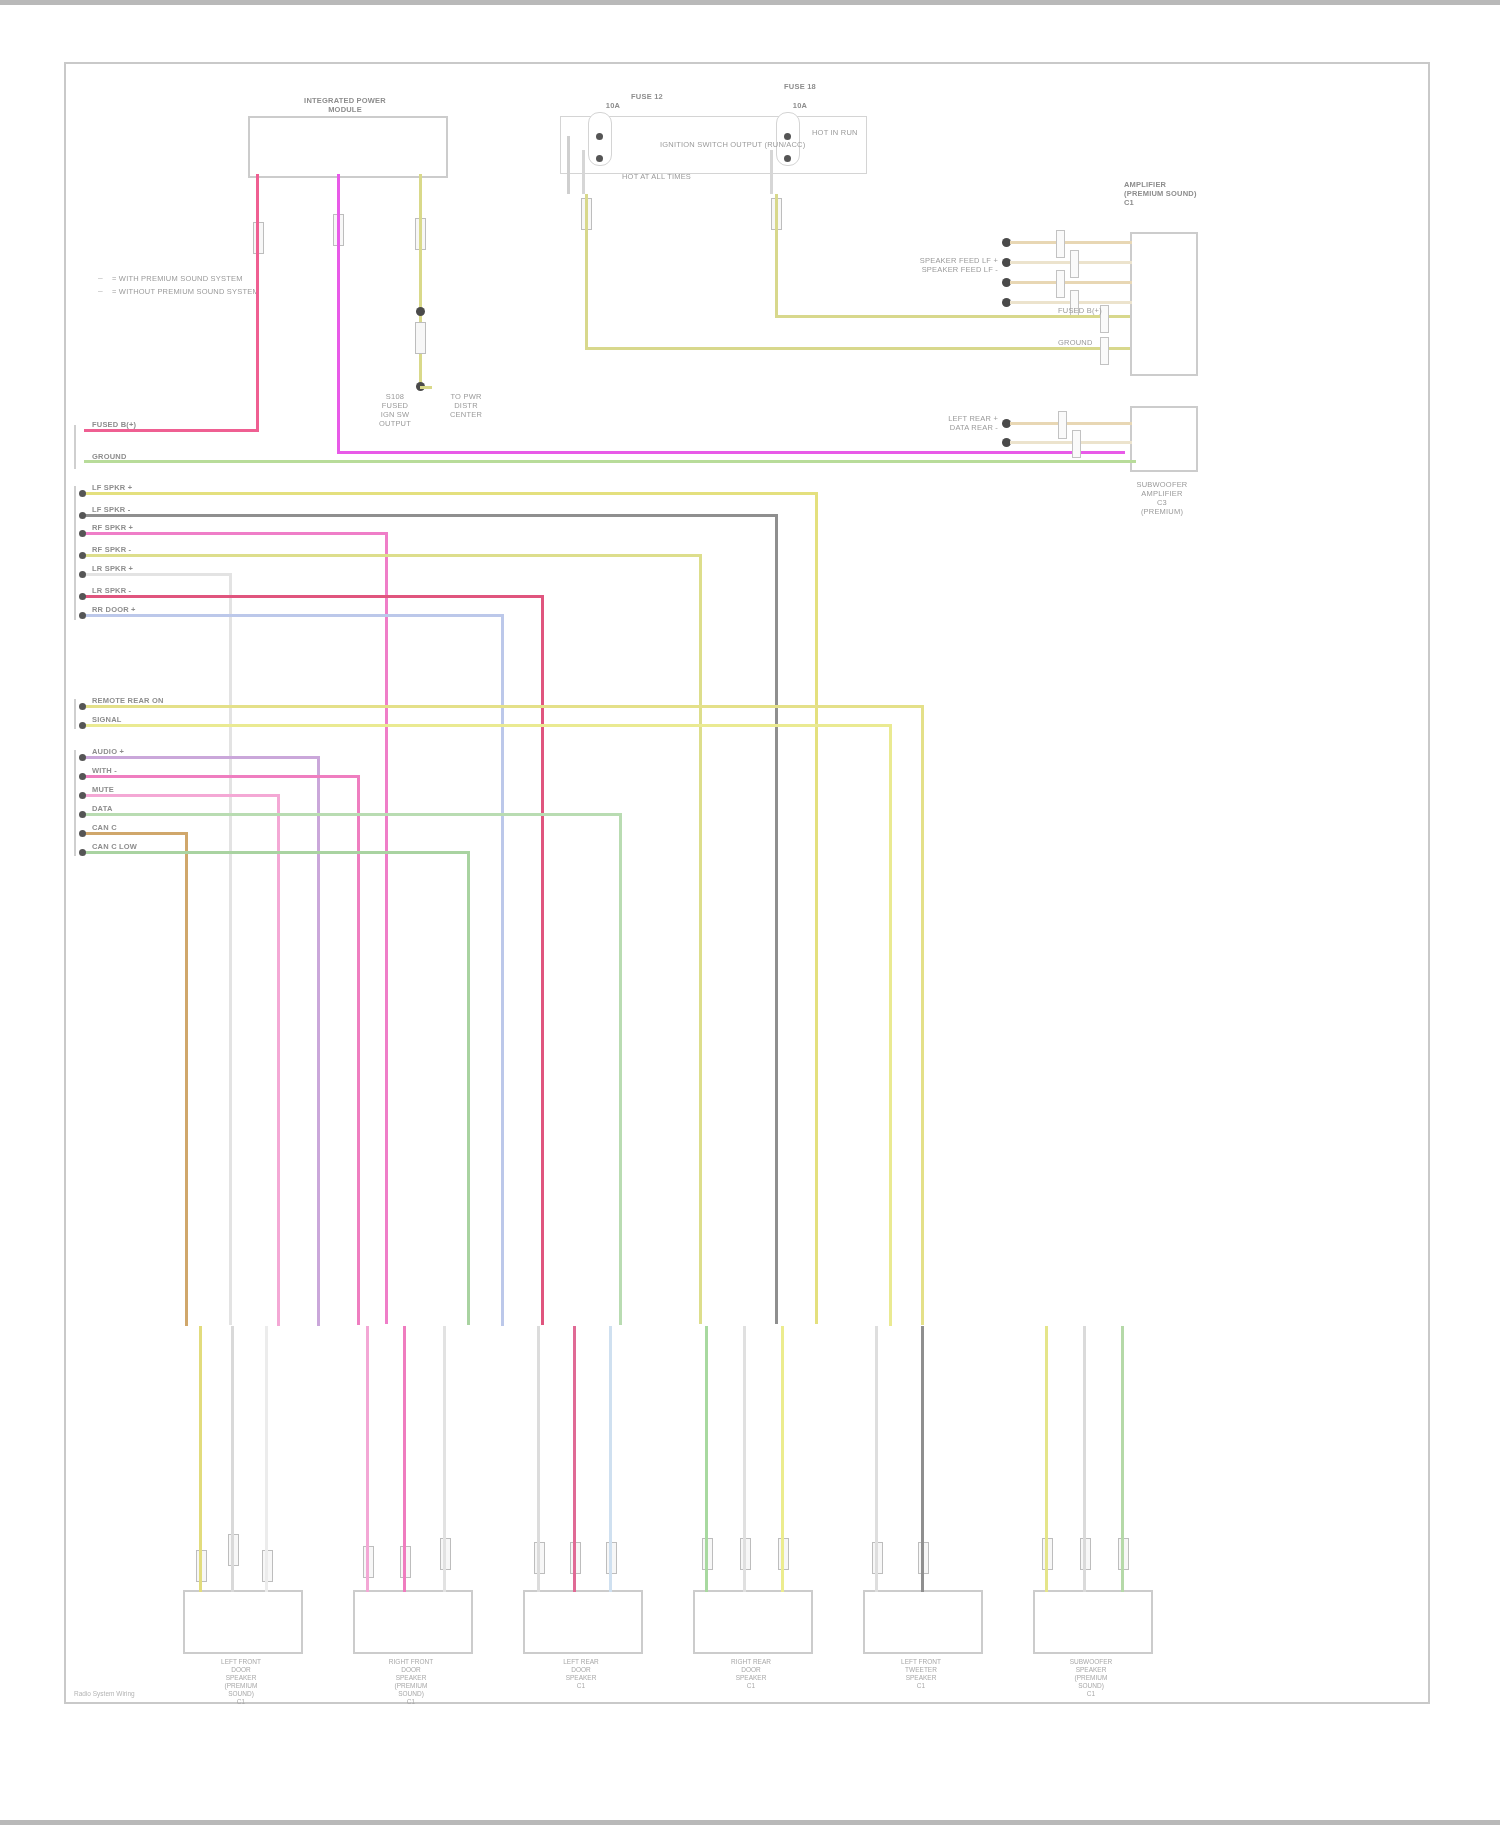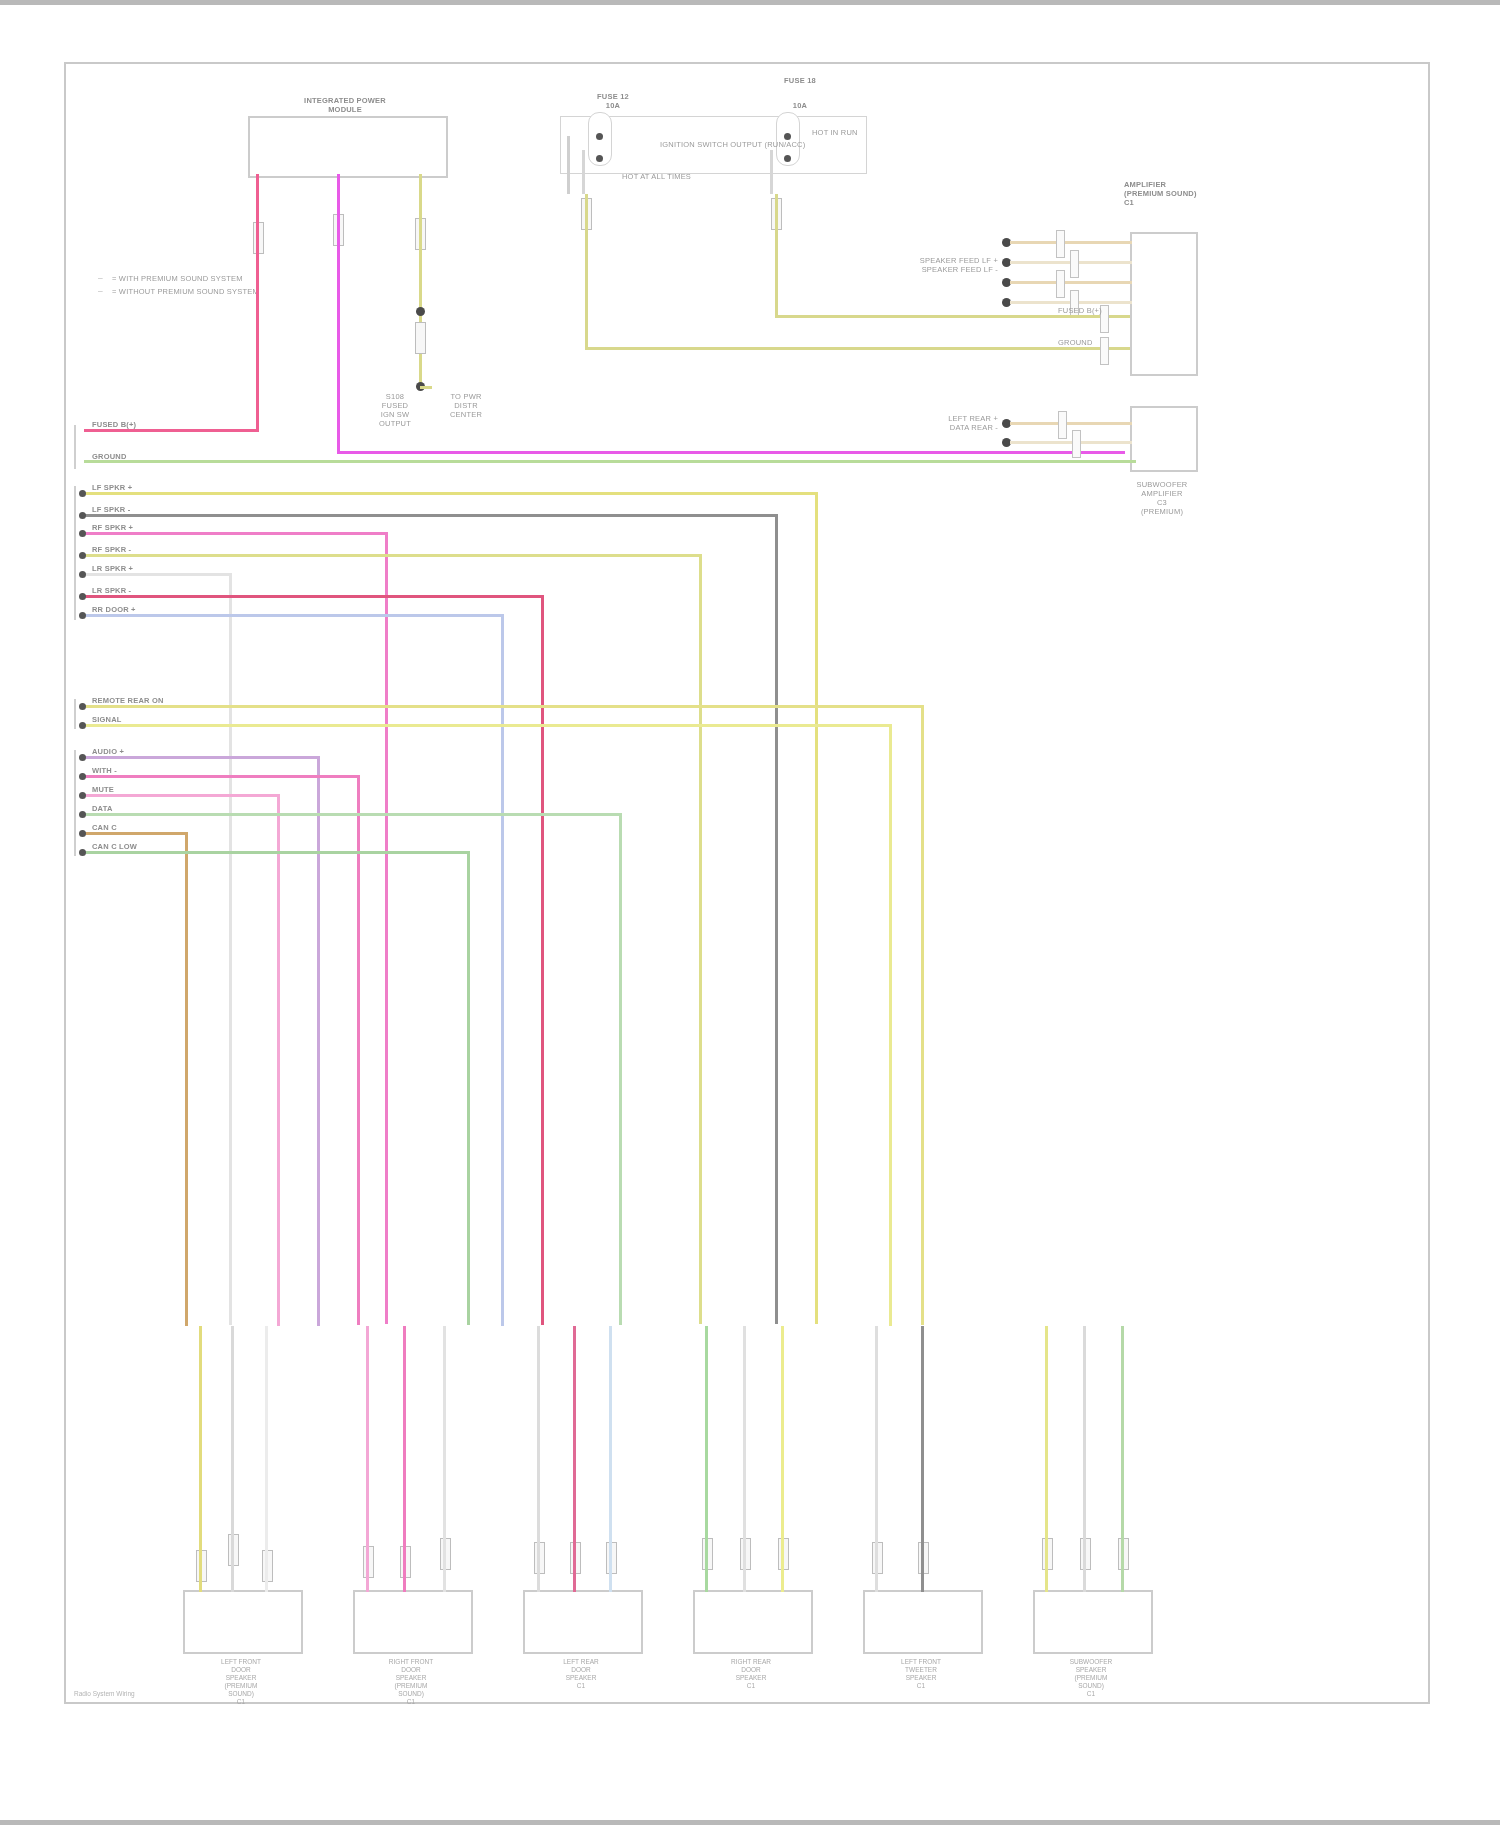--- a/index.html
+++ b/index.html
@@ -79,23 +79,23 @@
   <div class="lbl c blur" style="left:395px;top:401px;">FUSED</div>
   <div class="lbl c blur" style="left:395px;top:410px;">IGN SW</div>
   <div class="lbl c blur" style="left:395px;top:419px;">OUTPUT</div>
   <div class="lbl c blur" style="left:466px;top:392px;">TO PWR</div>
   <div class="lbl c blur" style="left:466px;top:401px;">DISTR</div>
   <div class="lbl c blur" style="left:466px;top:410px;">CENTER</div>
 
   <div>
     <div class="boxthin" style="left:560px;top:116px;width:305px;height:56px;"></div>
 
-    <div class="lbl b c blur" style="left:613px;top:92px;">FUSE 12</div>
+    <div class="lbl b c blur" style="left:647px;top:92px;">FUSE 12</div>
     <div class="lbl b c blur" style="left:613px;top:101px;">10A</div>
-    <div class="lbl b c blur" style="left:800px;top:76px;">FUSE 18</div>
+    <div class="lbl b c blur" style="left:800px;top:82px;">FUSE 18</div>
     <div class="lbl b c blur" style="left:800px;top:101px;">10A</div>
 
     <div class="boxthin" style="left:588px;top:112px;width:22px;height:52px;border-radius:11px;"></div>
     <div class="dotsm" style="left:596px;top:133px;"></div>
     <div class="dotsm" style="left:596px;top:155px;"></div>
     <div class="lbl blur" style="left:622px;top:128px;margin-top:44px;">HOT AT ALL TIMES</div>
 
     <div class="boxthin" style="left:776px;top:112px;width:22px;height:52px;border-radius:11px;"></div>
     <div class="dotsm" style="left:784px;top:133px;"></div>
     <div class="dotsm" style="left:784px;top:155px;"></div>

